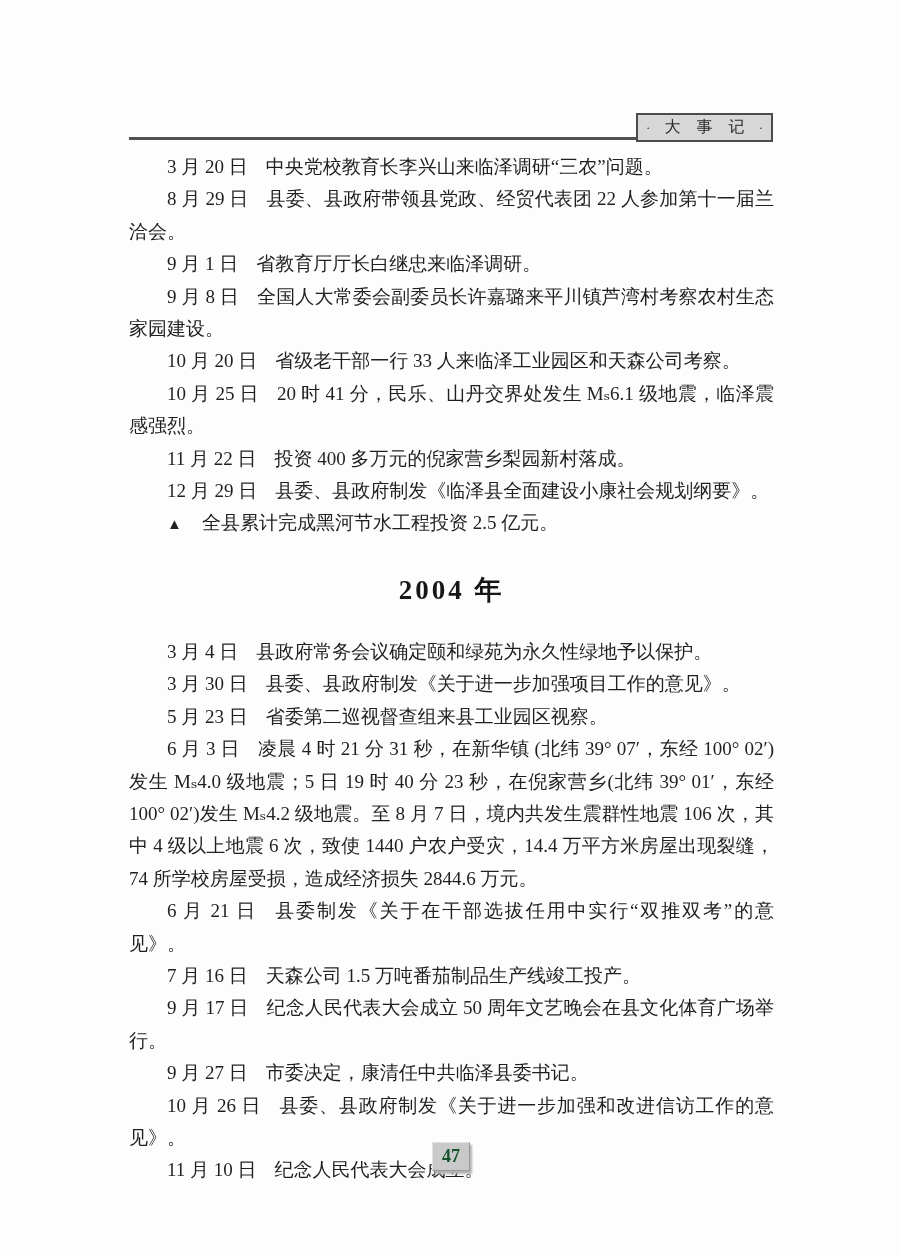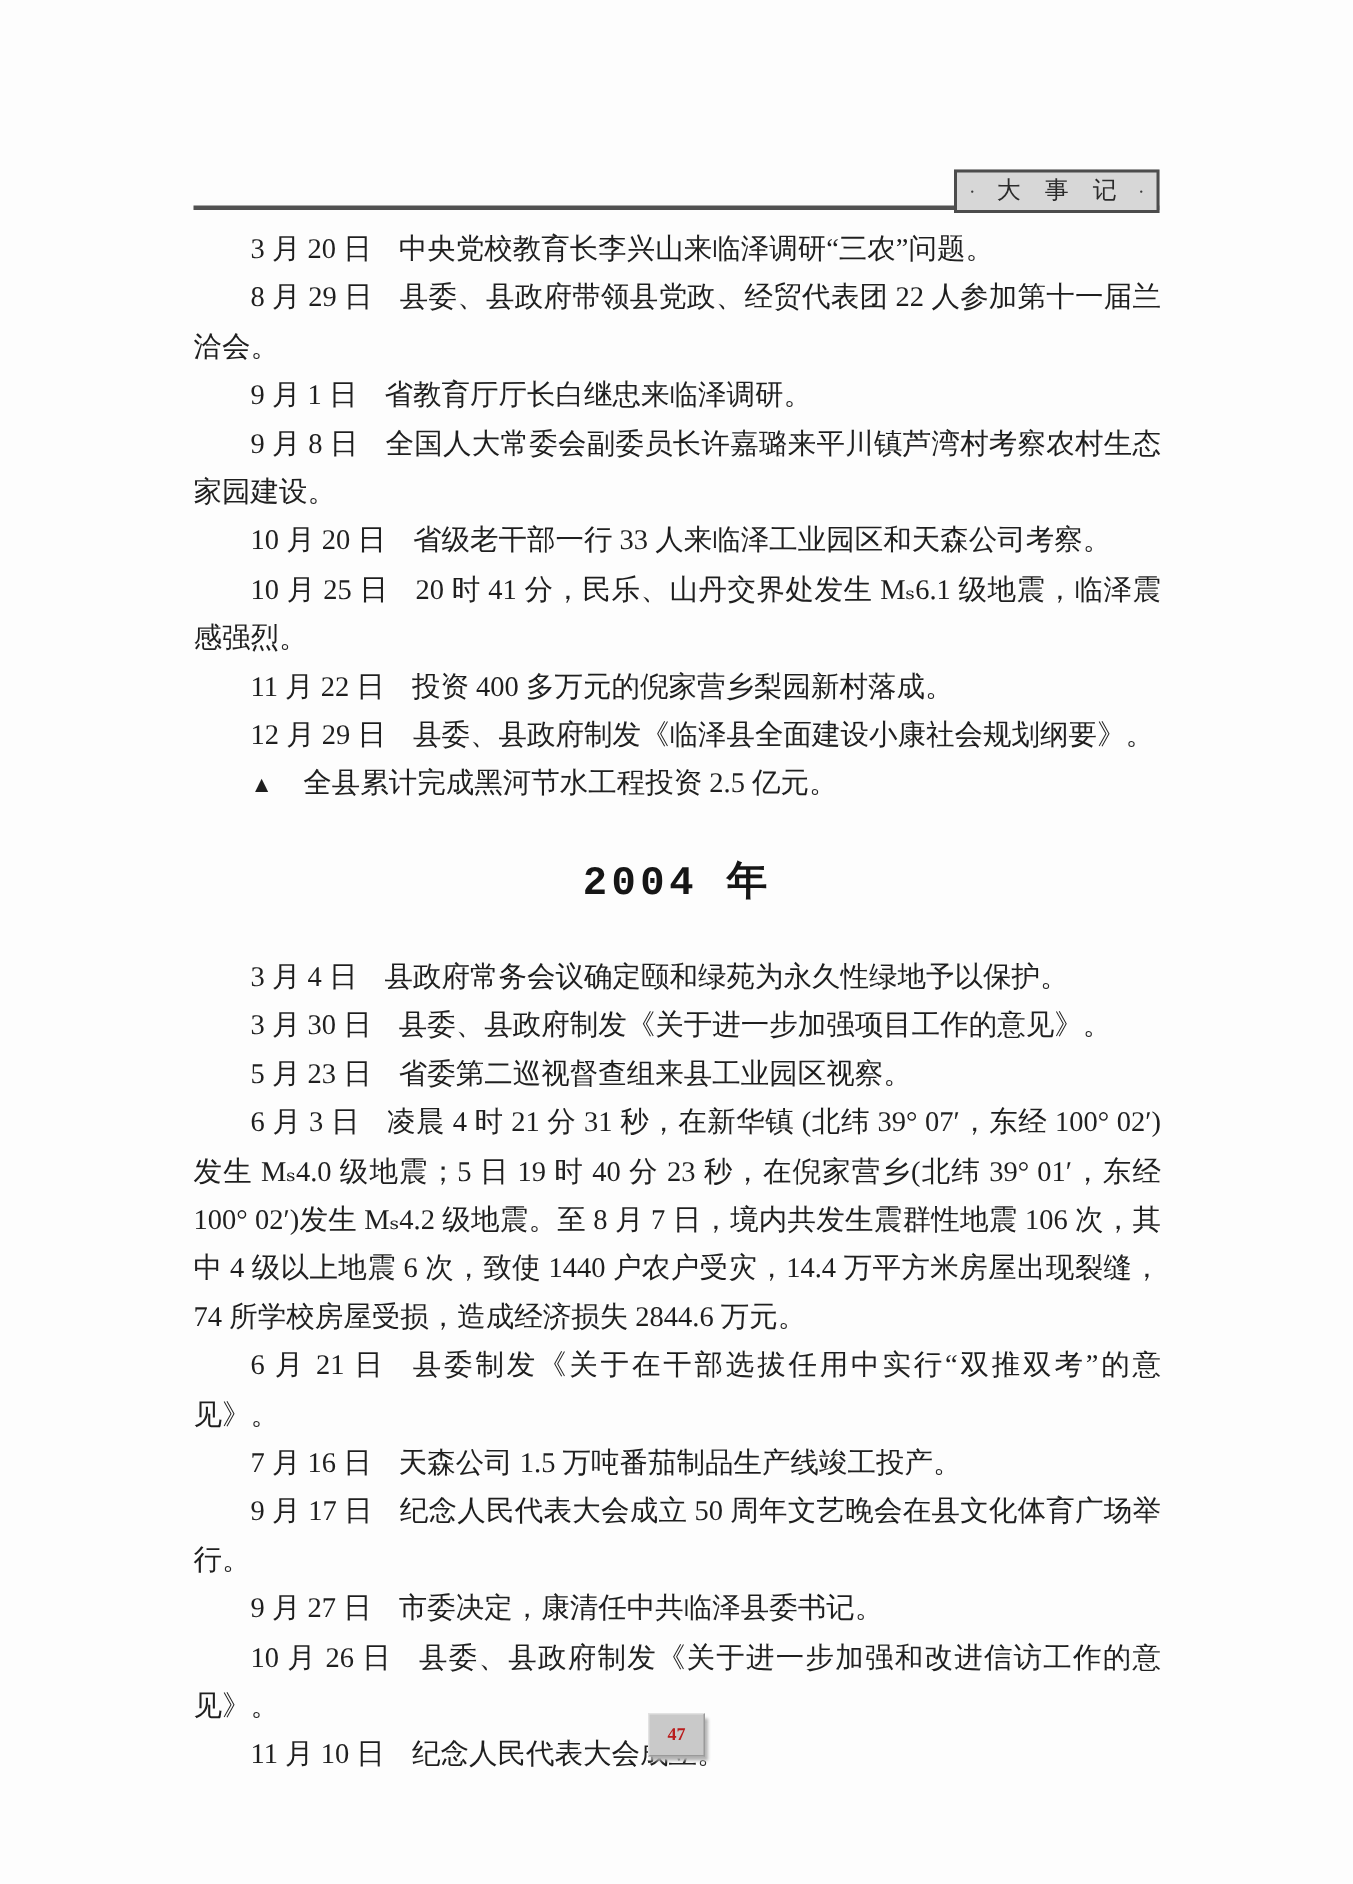--- a/index.html
+++ b/index.html
@@ -43,35 +43,34 @@
   .date { margin-right:0.95em; white-space:pre; }
   .tri  { margin-right:1.35em; font-size:15px; }
 
   h2.year {
     text-align:center; text-indent:0;
     font-size:27px; font-weight:bold;
     letter-spacing:3px;
     line-height:40px;
     margin:29px 0 26px 0;
     color:#161616;
-    font-family:Liberation Mono, monospace;
   }
 
   
   .page-num {
     position:absolute; top:1142px; left:50%;
     transform:translateX(-50%);
     width:38px; height:29px;
     box-sizing:border-box;
     background:#c9c9c9;
     border:1px solid #9a9a9a;
     border-top-color:#e2e2e2; border-left-color:#e2e2e2;
     box-shadow:2px 3px 2px #b3b3b3;
     display:flex; align-items:center; justify-content:center;
-    font-weight:bold; font-size:12px; color:#b91c1c;
+    font-weight:bold; font-size:18px; color:#14532d;
   }
 </style>
 </head>
 <body>
 
 <div class="page">
 
   <div class="header-rule"></div>
   <div class="header-tab">
     <span class="dot">·</span>

